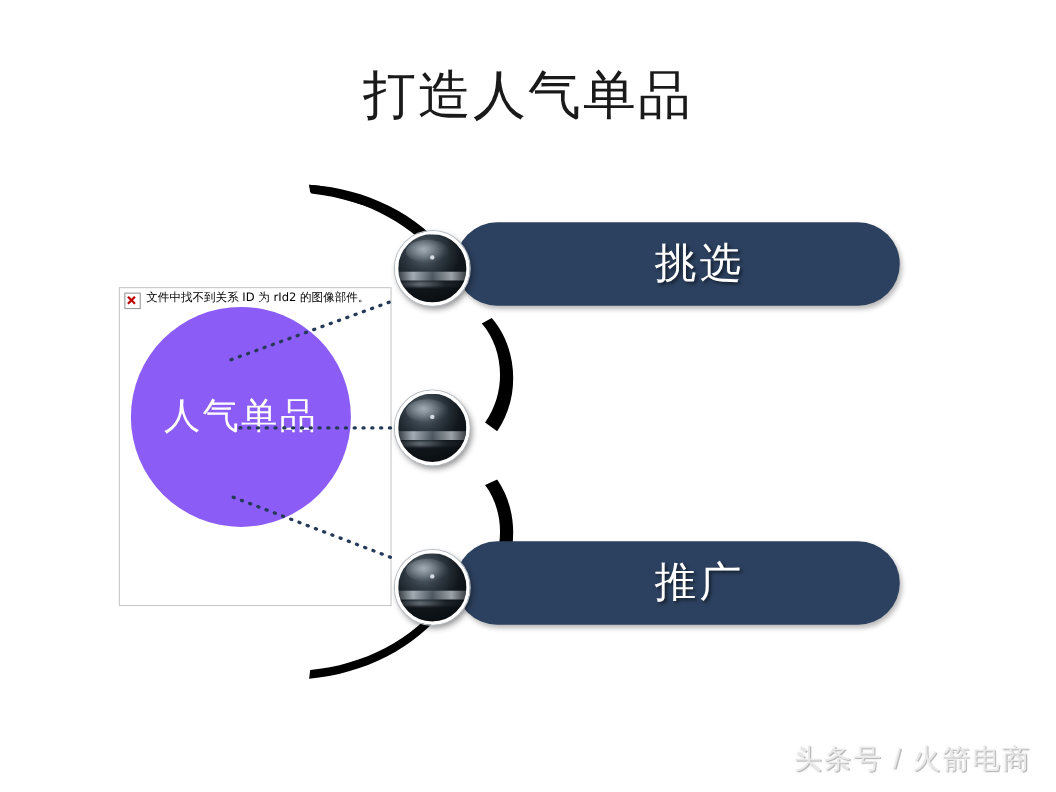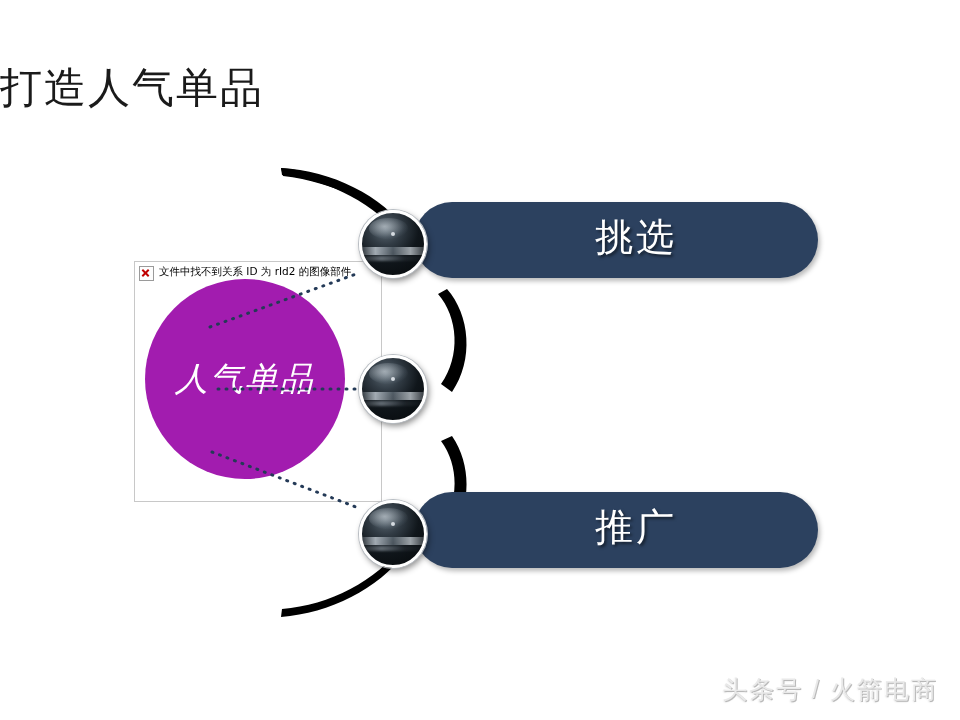--- a/index.html
+++ b/index.html
@@ -9,43 +9,42 @@
     font-family:"Liberation Serif","DejaVu Serif",serif;
     overflow:hidden;
     position:relative;
   }
   .slide{position:absolute;inset:0;width:960px;height:720px;background:#fff;overflow:hidden;}
 
   
   .slide-title{
     position:absolute;
     left:0;right:0;top:58px;
-    text-align:left;
-    font-size:42px;
+    text-align:center;
+    font-size:48px;
     line-height:60px;
     color:#1a1a1a;
     font-weight:400;
     letter-spacing:2px;
     font-family:"Liberation Serif","DejaVu Serif",serif;
     white-space:nowrap;
   }
 
   
   .arc-layer{position:absolute;left:0;top:0;width:960px;height:720px;pointer-events:none;}
 
   
   .broken-img-box{
     position:absolute;
     left:108px;top:261px;
-    width:248px;height:241px;
+    width:248px;height:290px;
     border:1px solid #c8c8c8;
     background:#ffffff;
     box-sizing:border-box;
     overflow:hidden;
-    margin-left:26px;
   }
   .broken-msg{
     position:absolute;
     left:4px;top:3px;
     right:4px;
     display:flex;
     align-items:flex-start;
     gap:5px;
     z-index:4;
   }
@@ -71,24 +70,23 @@
     letter-spacing:0px;
     max-width:215px;
   }
 
   
   .hub-circle{
     position:absolute;
     left:10px;top:17px;
     width:200px;height:200px;
     border-radius:50%;
-    background:#a21caf;
+    background:#8b5cf6;
     display:flex;align-items:center;justify-content:center;
     z-index:2;
-    font-style:italic;
   }
   .hub-label{
     color:#ffffff;
     font-size:33px;
     letter-spacing:2px;
     line-height:1;
     white-space:nowrap;
     font-family:"Liberation Serif","DejaVu Serif",serif;
   }
 
@@ -103,21 +101,21 @@
     display:flex;align-items:center;justify-content:center;
     z-index:3;
   }
   .bar-label{
     color:#ffffff;
     font-size:38px;
     letter-spacing:3px;
     line-height:1;
     white-space:nowrap;
     text-shadow:2px 2px 3px rgba(0,0,0,0.55);
-    font-family:Liberation Mono, monospace;
+    font-family:Liberation Sans, sans-serif;
     padding-left:40px;
   }
   .bar-1{top:202px;}
   .bar-2{top:347px;}
   .bar-3{top:492px;}
 
   
   .badge{
     position:absolute;
     left:359px;

